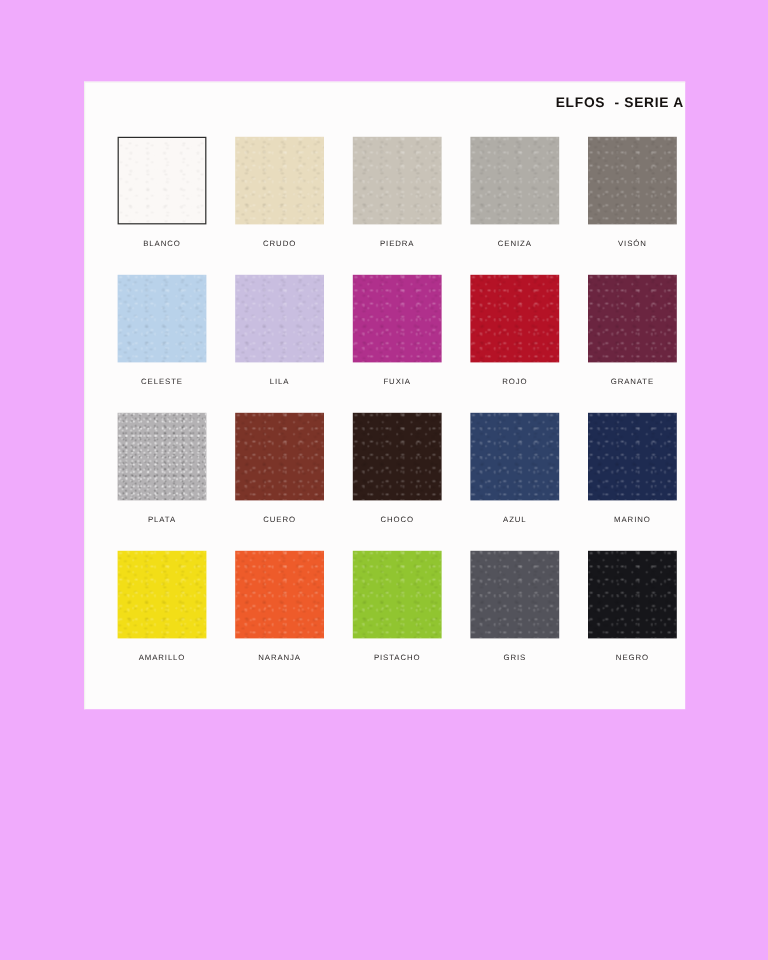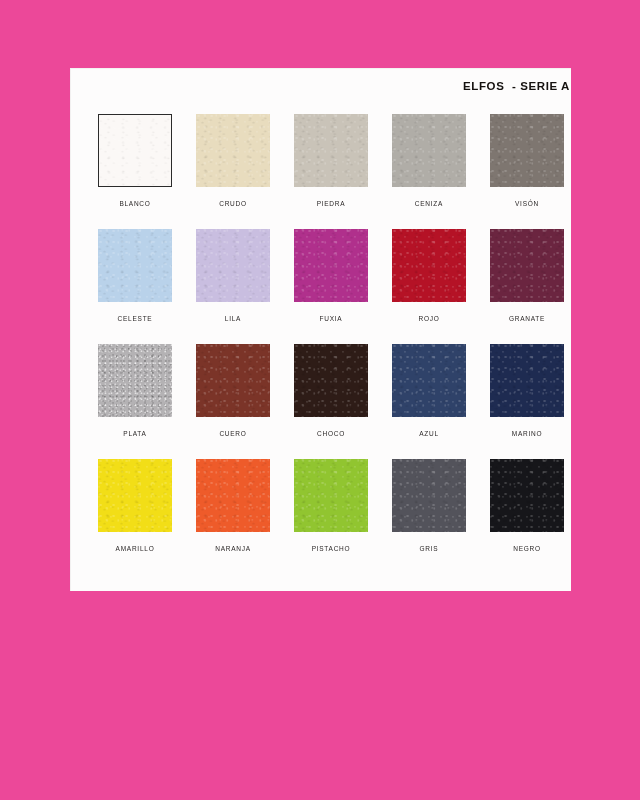--- a/index.html
+++ b/index.html
@@ -12,21 +12,21 @@
     height: 800px;
     background: #ffffff;
     font-family: "Liberation Sans", sans-serif;
     overflow: hidden;
   }
 
   #sheet {
     position: relative;
     width: 640px;
     height: 800px;
-    background: #ec4899;
+    background: #f0abfc;
   }
 
   
   #panel {
     position: absolute;
     left: 70px;
     top: 68px;
     width: 500px;
     height: 522px;
     background: #fdfcfc;

